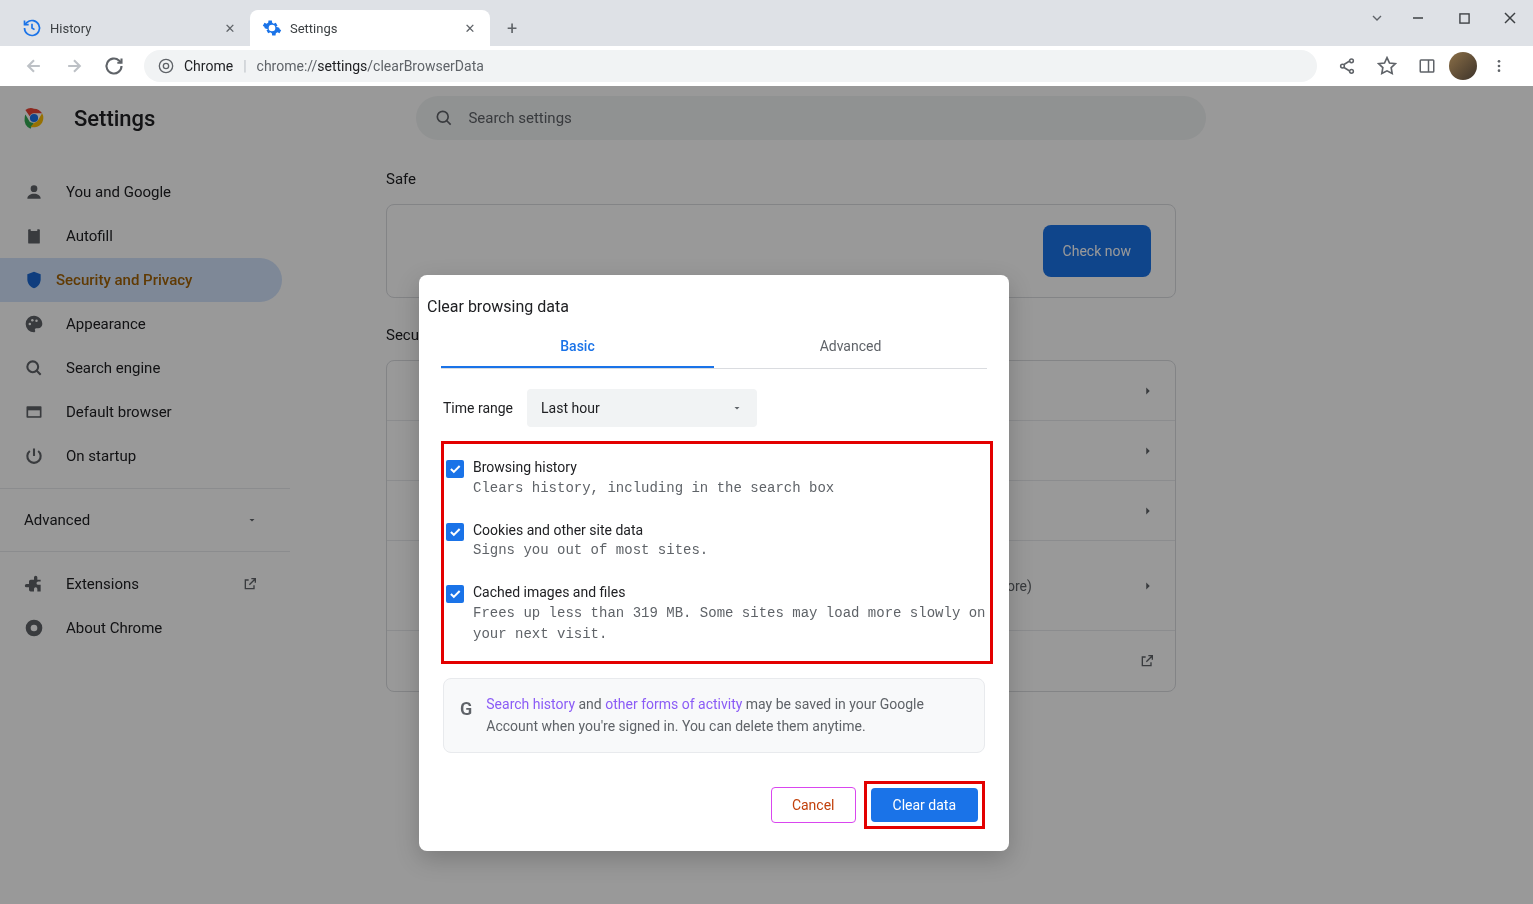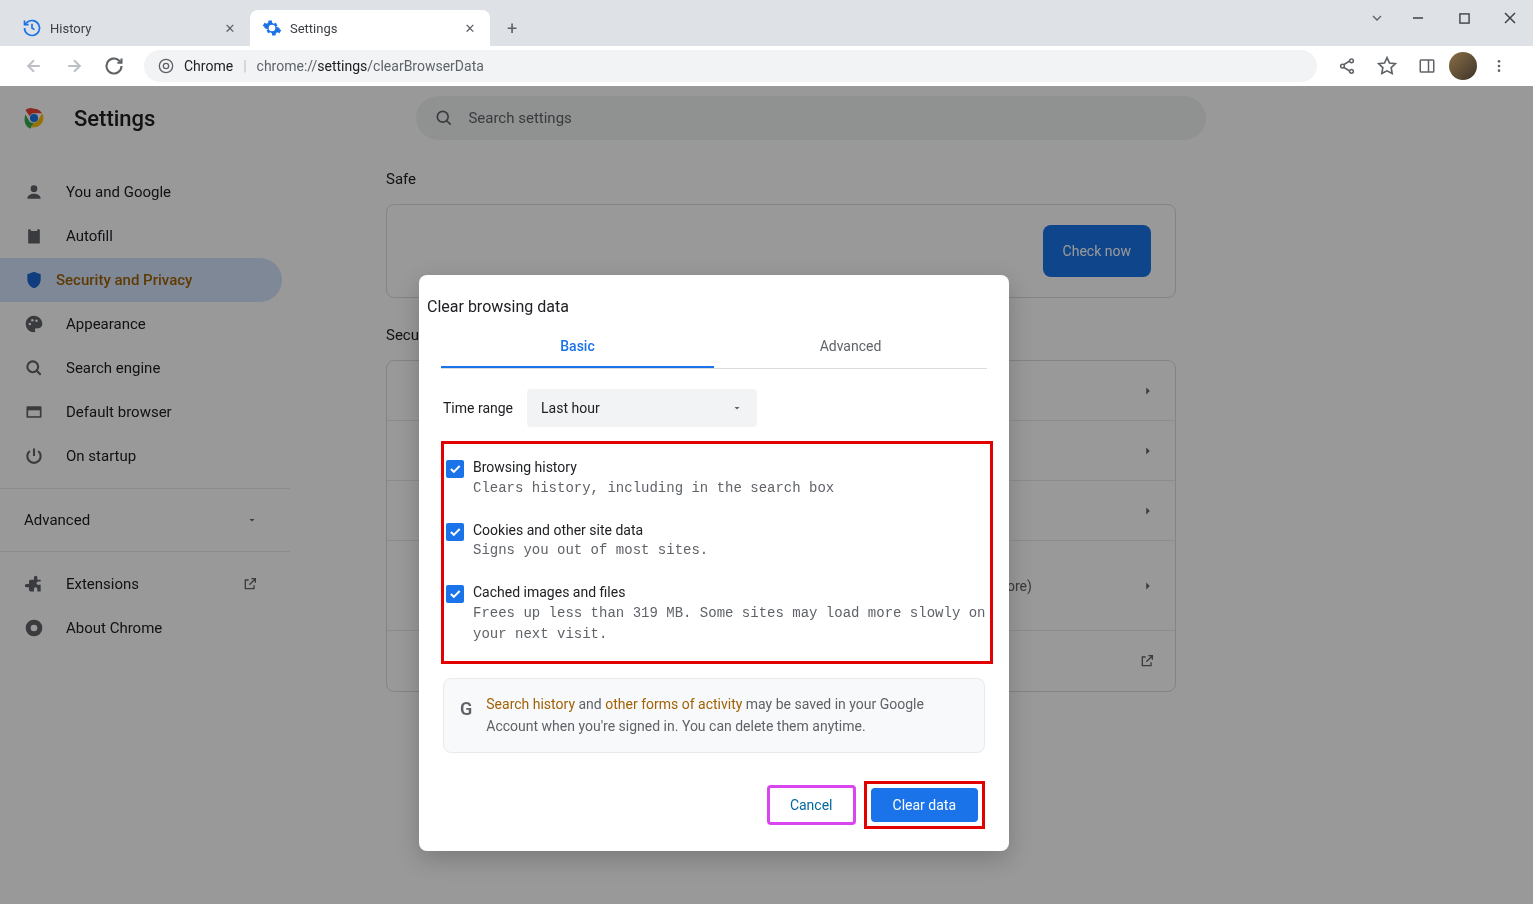--- a/index.html
+++ b/index.html
@@ -71,24 +71,24 @@
 .highlight-box { border: 3px solid #e30000; margin: 4px 16px 4px 22px; padding: 4px 4px 4px 2px; }
 .opt-row { display: flex; gap: 9px; padding: 10px 0 12px; }
 .cb { width: 18px; height: 18px; background: #1a73e8; border-radius: 2px; flex-shrink: 0; display: flex; align-items: center; justify-content: center; margin-top: 2px; }
 .cb svg { color: #fff; }
 .opt-text { flex: 1; }
 .opt-title { font-size: 14px; color: #202124; line-height: 1.4; }
 .opt-desc { font-size: 14px; color: #5f6368; line-height: 1.5; font-family: Liberation Mono, monospace; }
 
 .info-box { margin: 14px 24px 0; background: #f8f9fa; border: 1px solid #e8eaed; border-radius: 8px; padding: 14px 16px; display: flex; gap: 14px; font-size: 14px; color: #5f6368; line-height: 1.6; }
 .info-box .g-icon { font-weight: 600; color: #5f6368; font-size: 18px; flex-shrink: 0; margin-top: 2px; }
-.info-box a { color: #a16207; text-decoration: none; margin-top: 34px; }
+.info-box a { color: #8b5cf6; text-decoration: none; margin-top: 34px; }
 
 .dialog-actions { display: flex; justify-content: flex-end; gap: 8px; padding: 28px 24px 22px; align-items: center; }
-.btn-cancel { background: #fff; border: 3px solid #d946ef; color: #0369a1; padding: 9px 20px; border-radius: 4px; font-size: 14px; cursor: pointer; margin-left: 25px; }
+.btn-cancel { background: #fff; border: 1px solid #d946ef; color: #c2410c; padding: 9px 20px; border-radius: 4px; font-size: 14px; cursor: pointer; margin-left: 25px; }
 .btn-clear-wrap { border: 3px solid #e30000; padding: 4px; }
 .btn-clear { background: #1a73e8; color: #fff; border: none; padding: 9px 22px; border-radius: 4px; font-size: 14px; cursor: pointer; }
 
 .svg-icon { width: 20px; height: 20px; }
 </style>
 </head>
 <body>
 
 <div class="browser-chrome">
   <div class="tab-strip">

